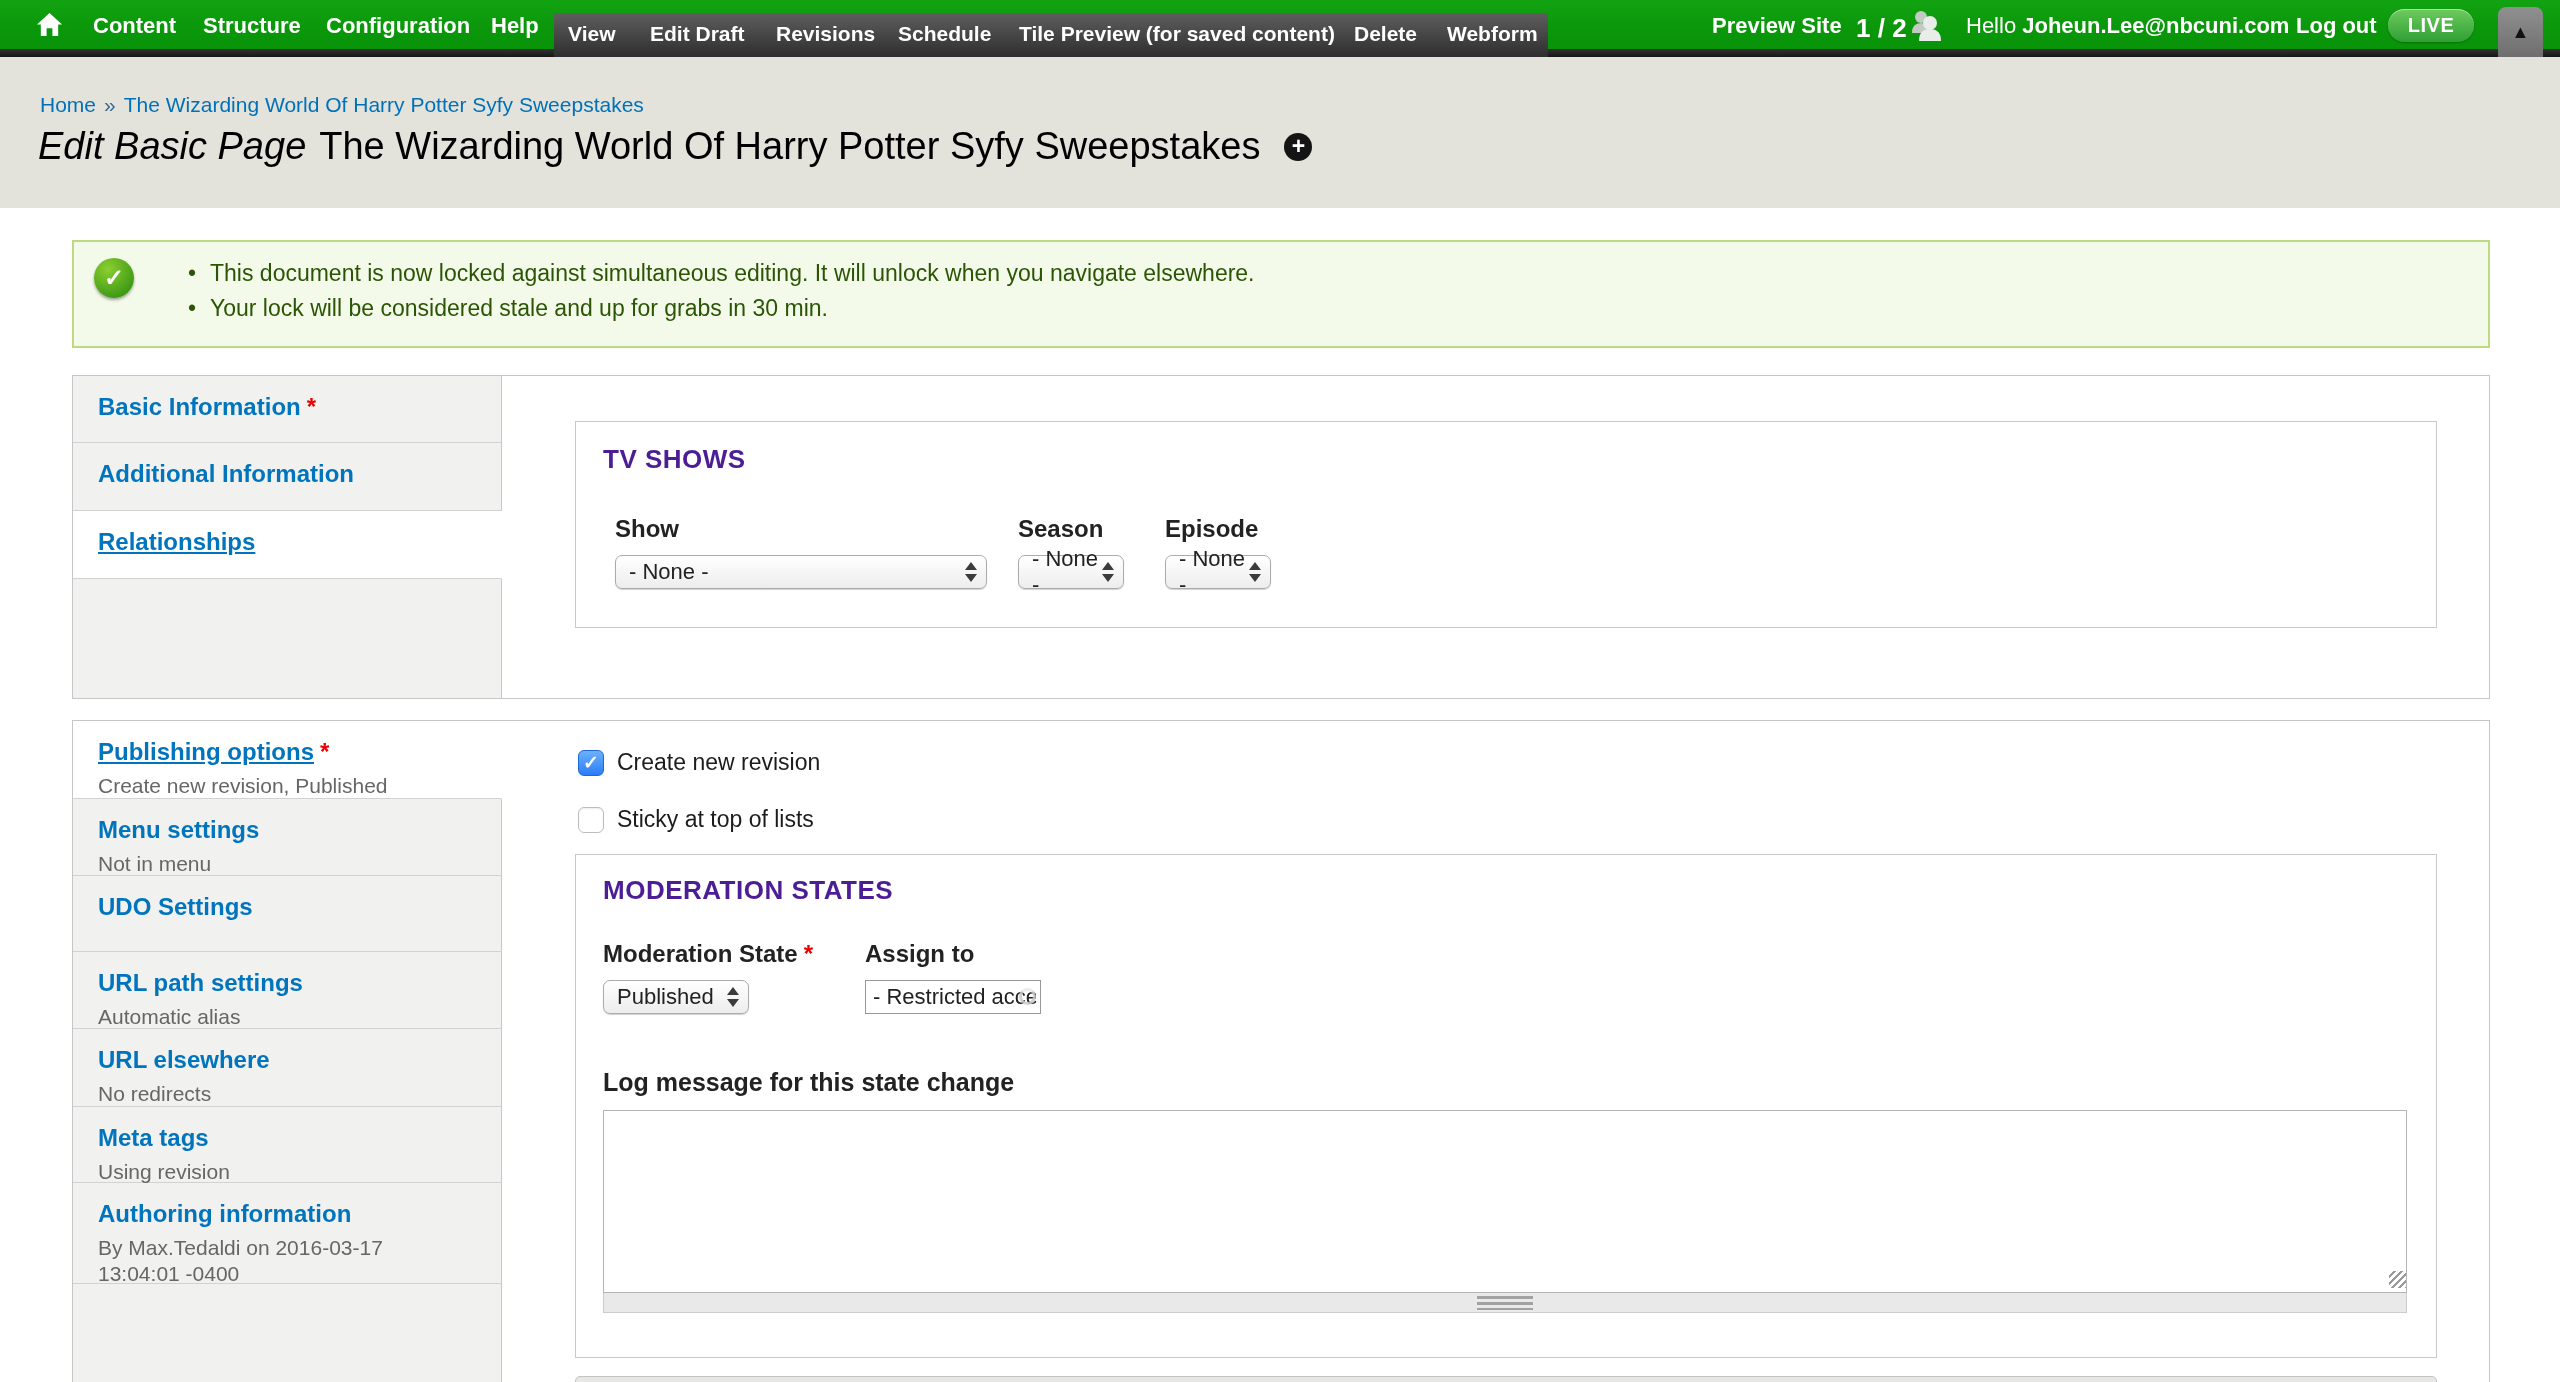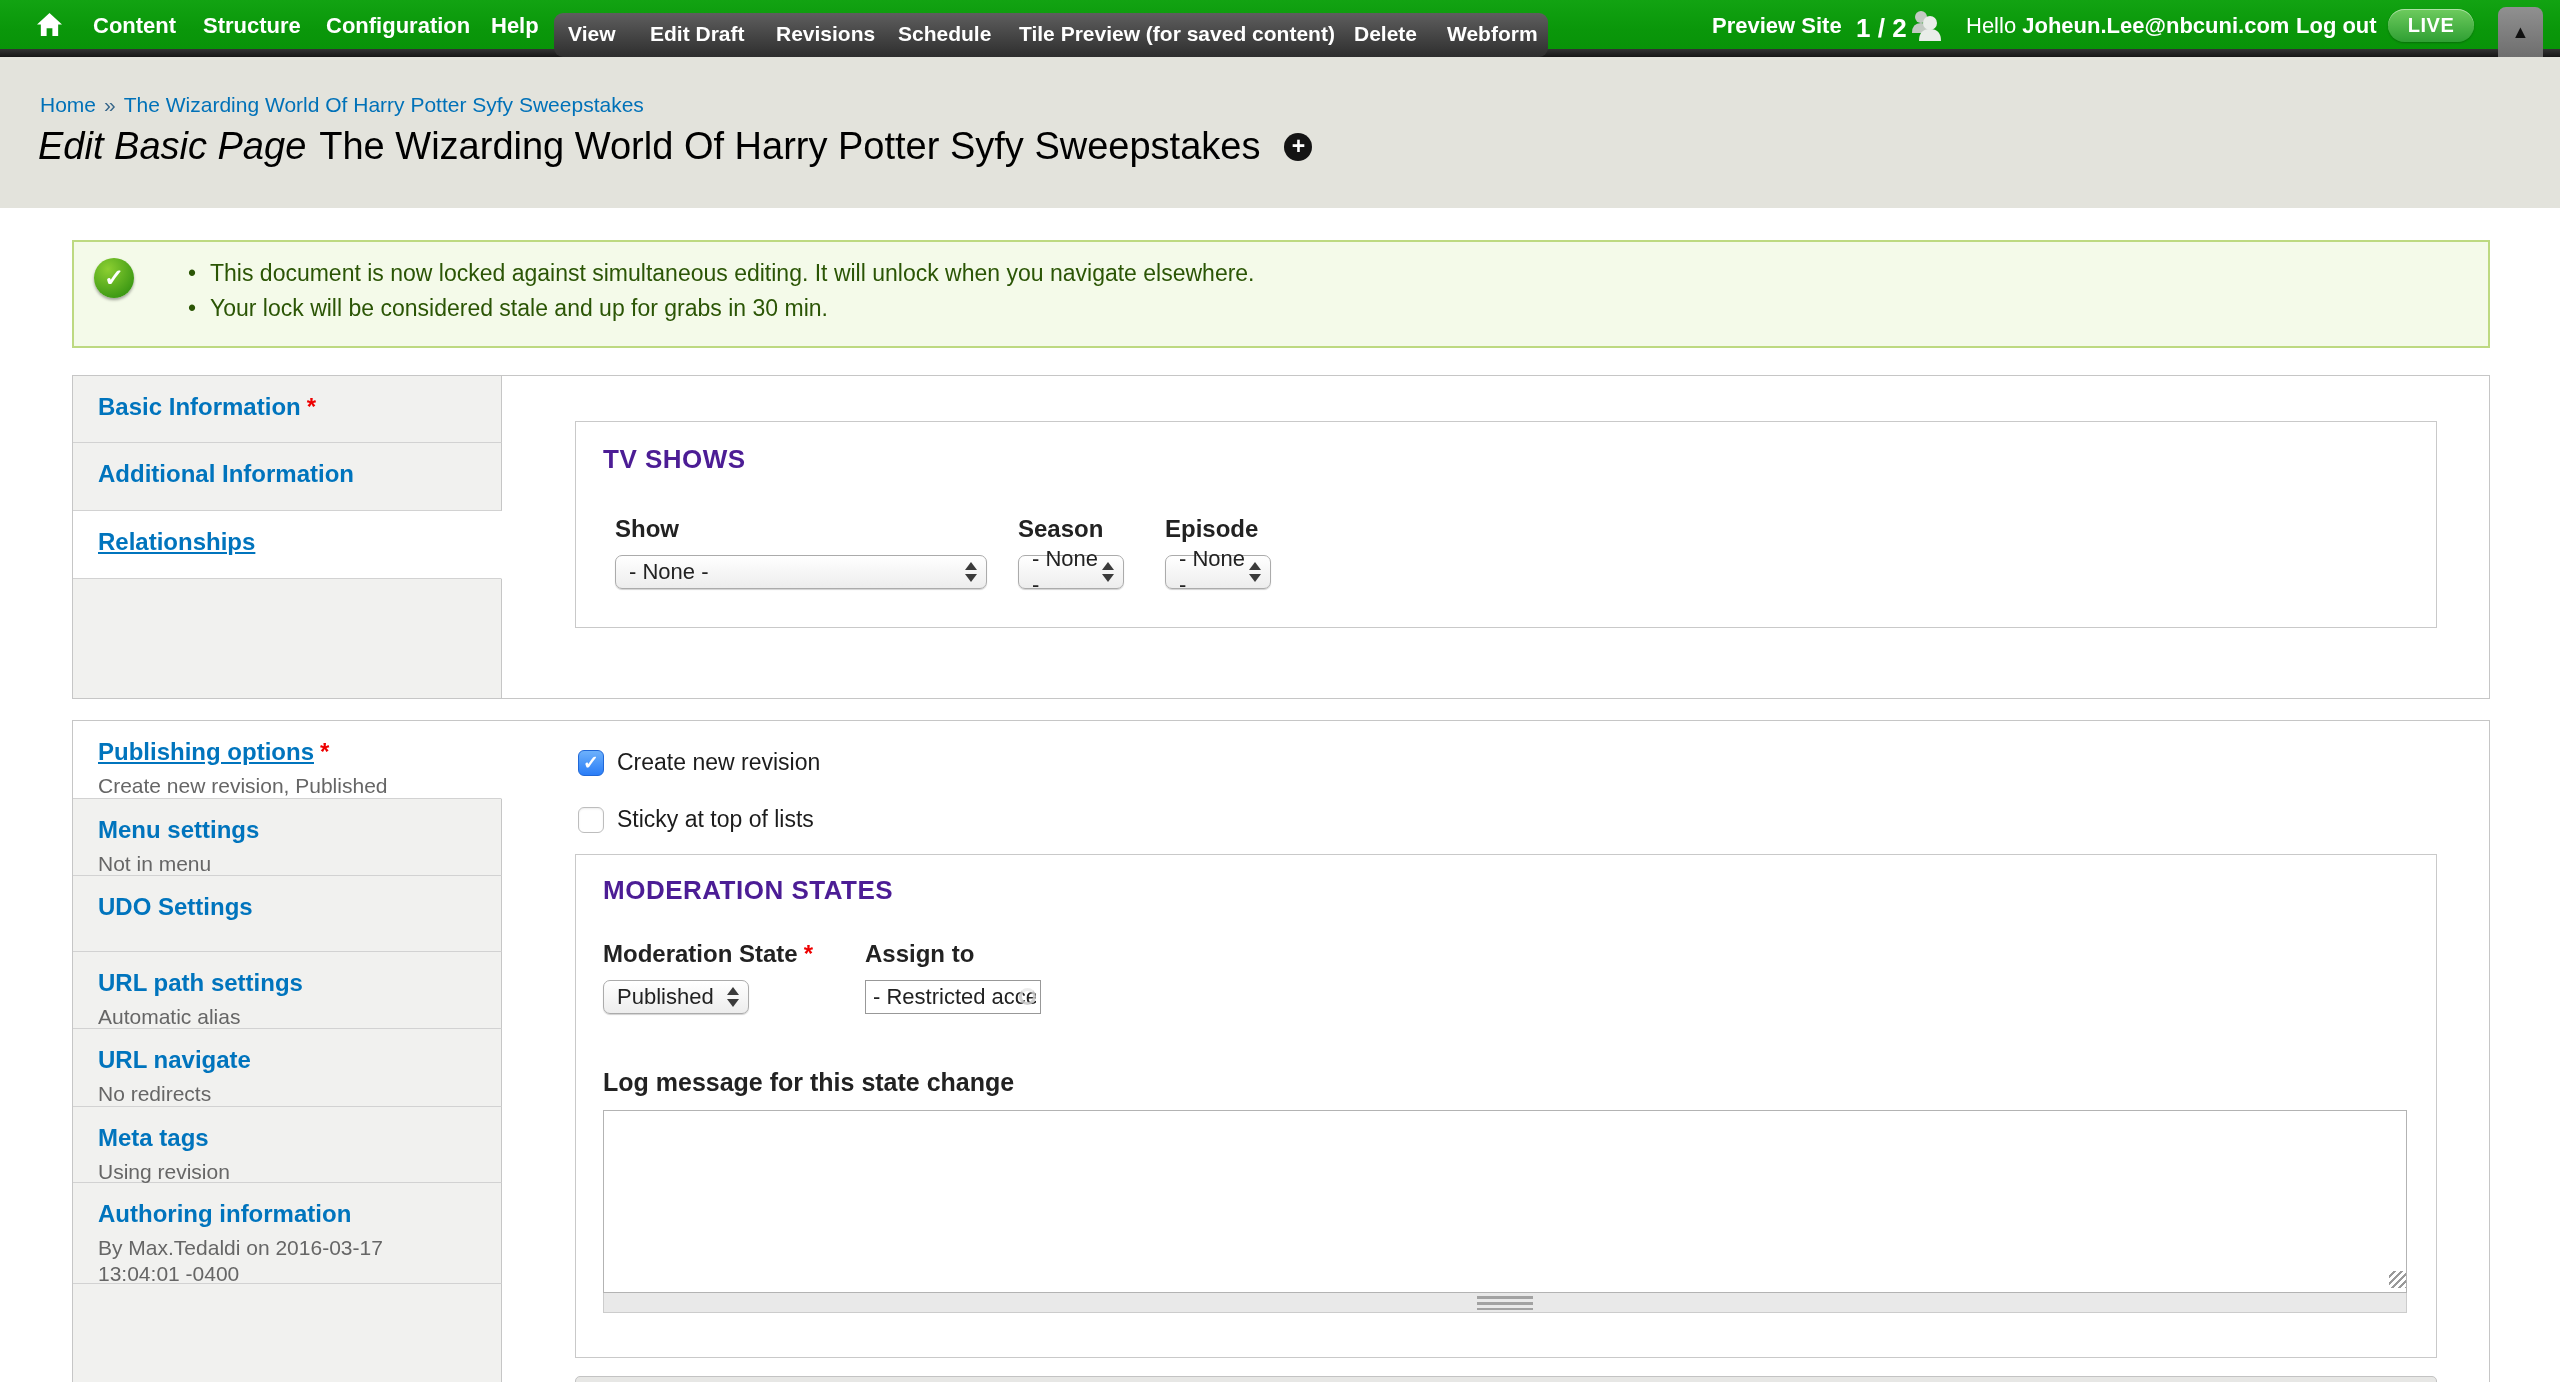--- a/index.html
+++ b/index.html
@@ -9,21 +9,21 @@
   
   .toolbar { position:absolute; left:0; top:0; width:2560px; height:57px; z-index:50; }
   .toolbar-green { position:absolute; left:0; top:0; width:100%; height:49px;
     background:linear-gradient(#12a312,#0a970a 60%,#089308); background-color:#0c9c0c; }
   .toolbar-shadow { position:absolute; left:0; top:49px; width:100%; height:8px;
     background:linear-gradient(#333,#161616); }
   .tb-item { position:absolute; top:13px; color:#fff; font-weight:bold; font-size:22px;
     white-space:nowrap; cursor:pointer; }
   .home-icon { position:absolute; left:36px; top:12px; width:27px; height:25px; cursor:pointer; }
   .tab-strip { position:absolute; left:554px; top:13px; width:994px; height:44px;
-    background:linear-gradient(#5e5e5e,#2e2e2e);border-radius:9px; }
+    background:linear-gradient(#5e5e5e,#2e2e2e); }
   .strip-item { position:absolute; top:9px; color:#fff; font-weight:bold; font-size:21px;
     white-space:nowrap; cursor:pointer; }
   .tb-count { position:absolute; left:1856px; top:13px; color:#fff; font-weight:bold; font-size:26px; }
   .people-icon { position:absolute; left:1906px; top:9px; width:40px; height:34px; }
   .tb-hello { position:absolute; left:1966px; top:13px; color:#fff; font-size:22px; white-space:nowrap; }
   .tb-hello b { font-weight:bold; cursor:pointer; }
   .live-pill { position:absolute; left:2388px; top:9px; width:86px; height:33px; border-radius:17px;
     background:linear-gradient(#6ecb5e,#2f9f33); display:flex; align-items:center; justify-content:center;
     color:#fff; font-weight:bold; font-size:20px; letter-spacing:.5px; cursor:pointer;
     box-shadow:inset 0 1px 0 rgba(255,255,255,.45), 0 1px 2px rgba(0,0,0,.25); }
@@ -241,21 +241,21 @@
       <div class="vtab-summary">Not in menu</div>
     </div>
     <div class="vtab" style="height:76px">
       <span class="vtab-title">UDO Settings</span>
     </div>
     <div class="vtab" style="height:77px">
       <span class="vtab-title">URL path settings</span>
       <div class="vtab-summary">Automatic alias</div>
     </div>
     <div class="vtab" style="height:78px">
-      <span class="vtab-title">URL navigate</span>
+      <span class="vtab-title">URL elsewhere</span>
       <div class="vtab-summary">No redirects</div>
     </div>
     <div class="vtab" style="height:76px">
       <span class="vtab-title">Meta tags</span>
       <div class="vtab-summary">Using revision</div>
     </div>
     <div class="vtab" style="height:101px">
       <span class="vtab-title">Authoring information</span>
       <div class="vtab-summary">
         <div>By Max.Tedaldi on 2016-03-17</div>

